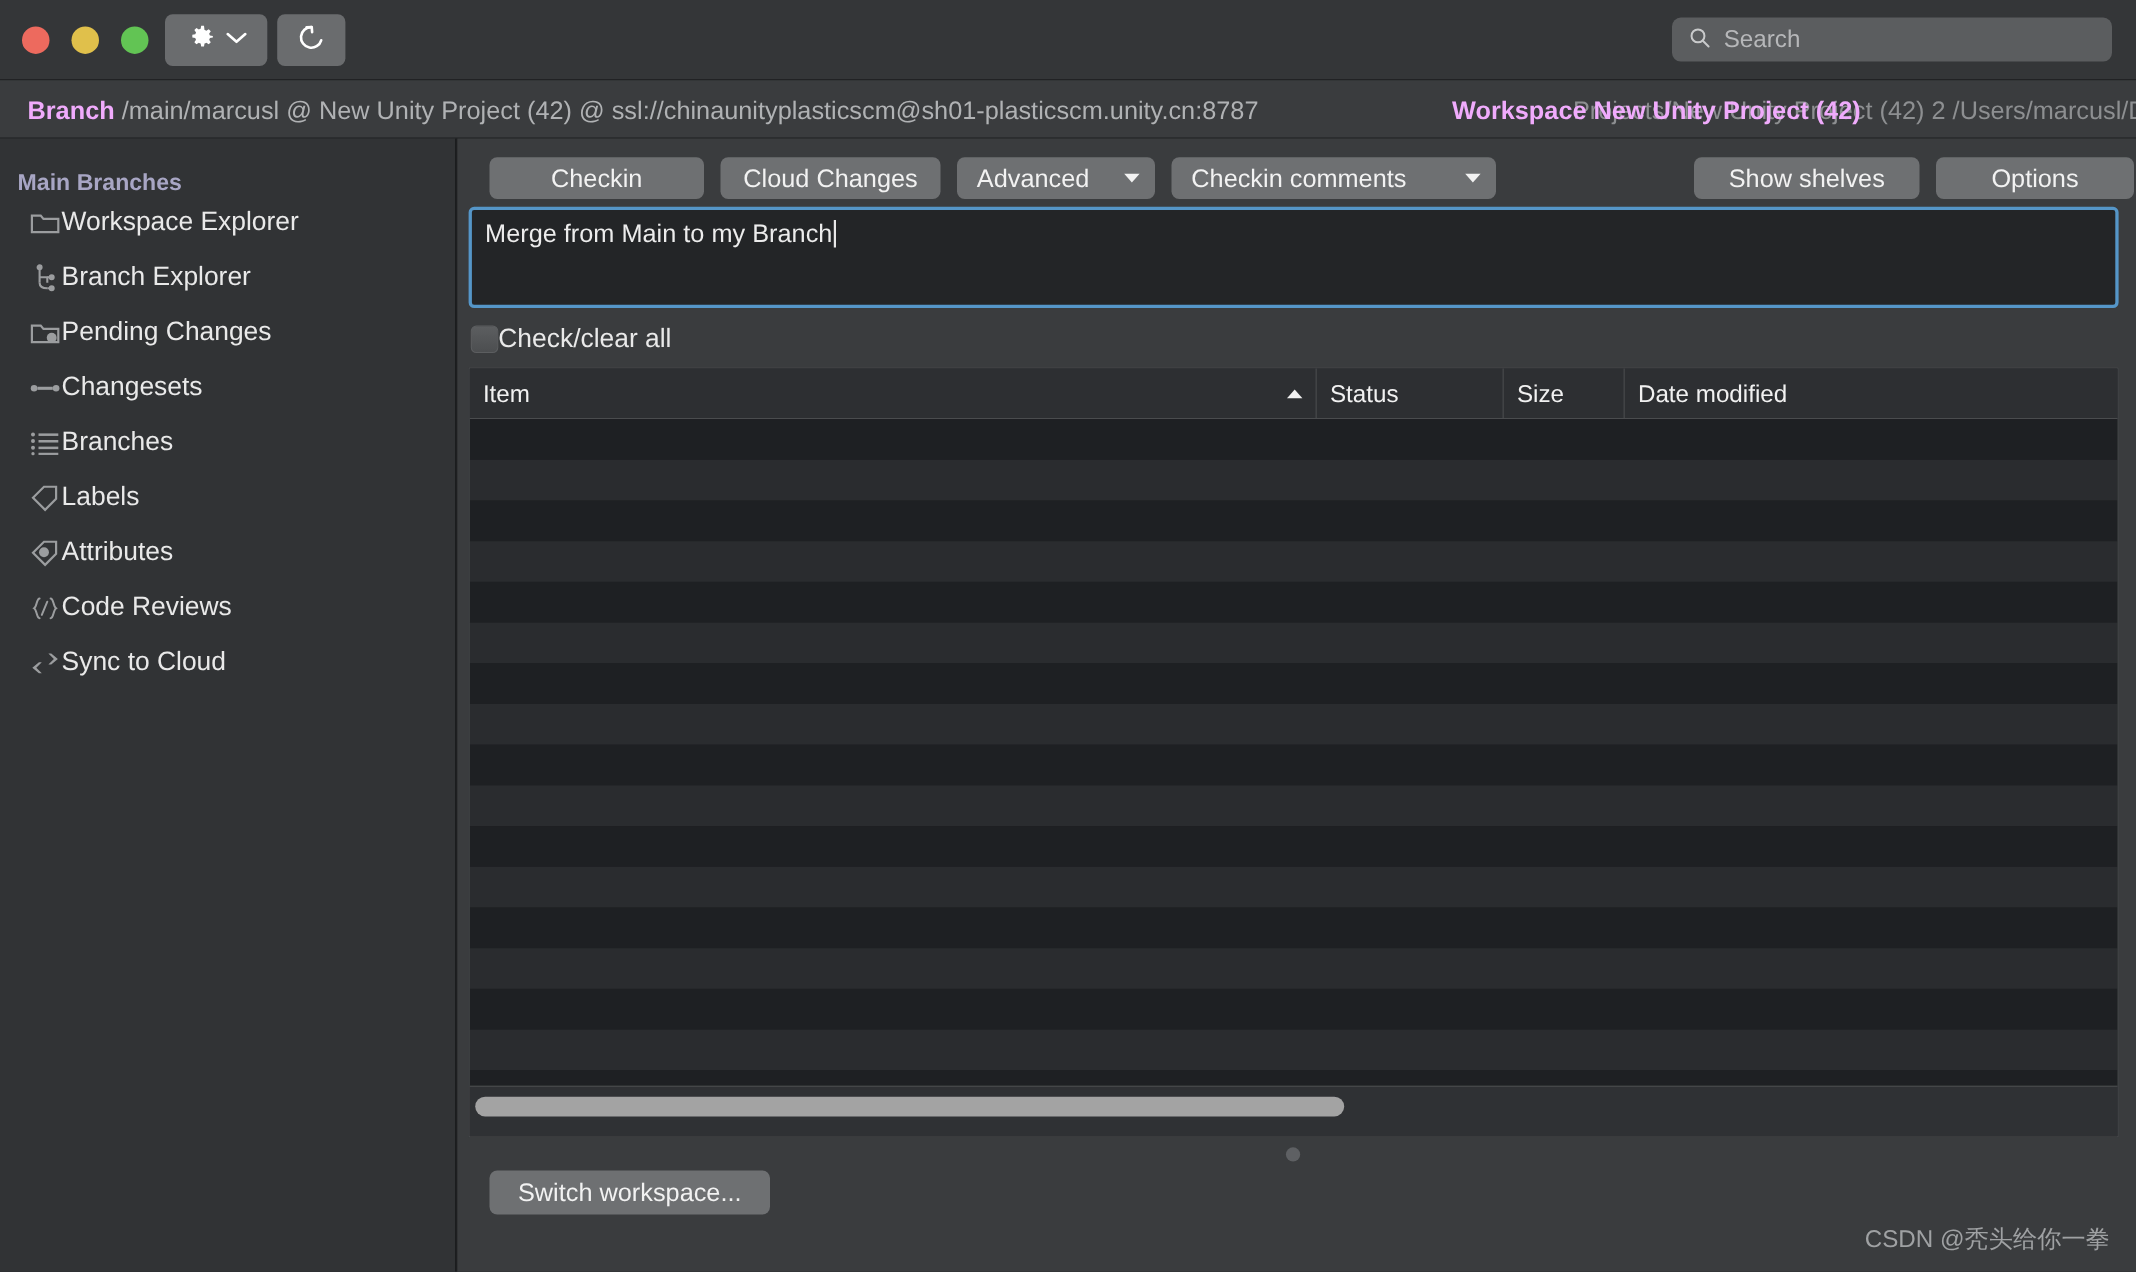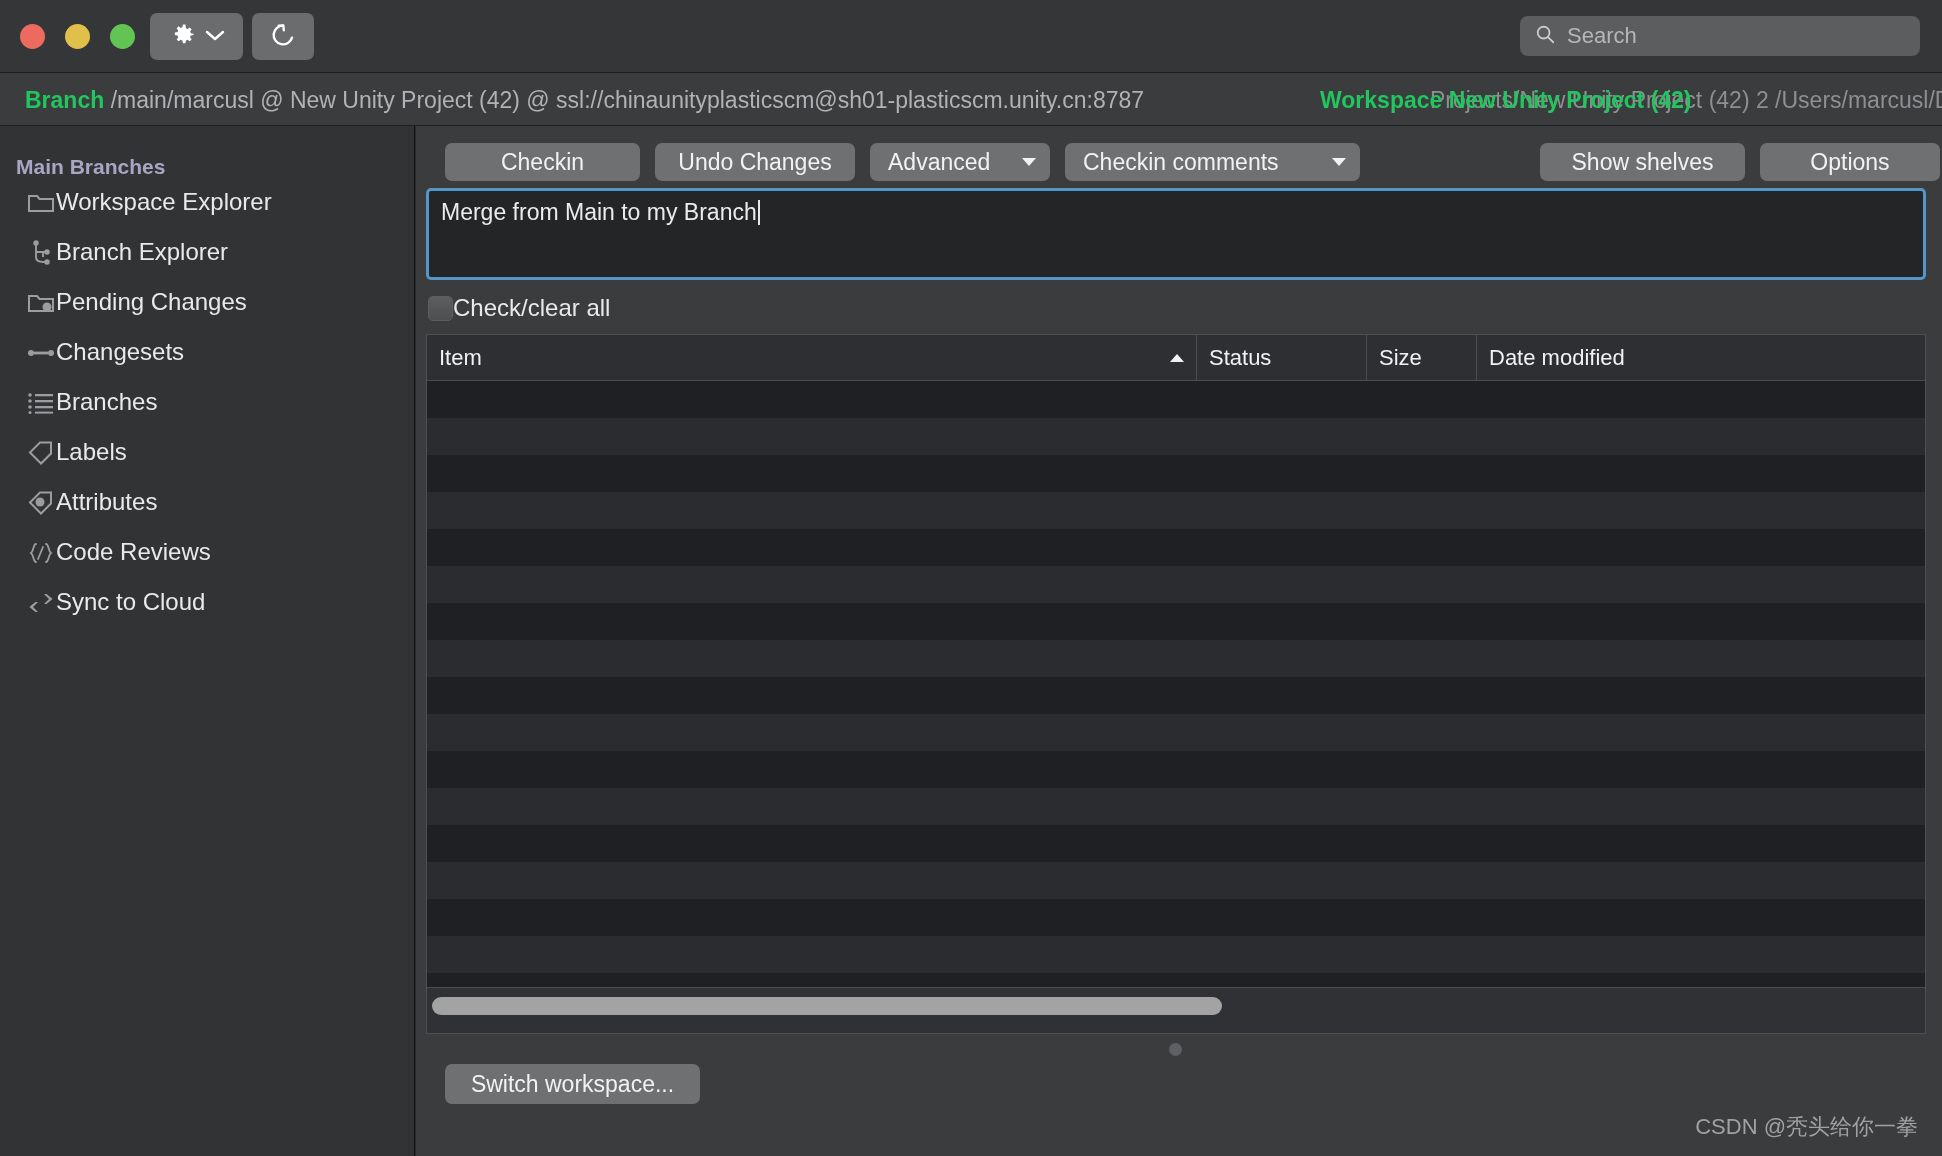--- a/index.html
+++ b/index.html
@@ -87,21 +87,21 @@
     box-sizing: border-box;
     overflow: hidden;
   }
   .pathbar .seg {
     position: absolute;
     top: 14px;
     white-space: nowrap;
     font-size: 23px;
     line-height: 26px;
   }
-  .lbl-strong { color: #22c55e; font-weight: bold; }
+  .lbl-strong { color: #f0abfc; font-weight: bold; }
   .lbl-dim    { color: #b0b2b4; }
 
   #branch-seg { left: 25px; }
   #workspace-seg { left: 1320px; }
   #workspace-path-seg { left: 1430px; color: #8d8f91; }
 
   
   .sidebar {
     position: absolute;
     left: 0; top: 126px;
@@ -476,21 +476,21 @@
     </div>
 
 
   </div>
 </div>
 
 <div class="main">
 
   <div class="toolbar">
     <button class="btn" id="btn-checkin">Checkin</button>
-    <button class="btn" id="btn-undo">Undo Changes</button>
+    <button class="btn" id="btn-undo">Cloud Changes</button>
 
     <div class="btn combo" id="btn-advanced">
       <span>Advanced</span>
       <span class="chev"></span>
     </div>
 
     <div class="btn combo" id="btn-comments">
       <span>Checkin comments</span>
       <span class="chev"></span>
     </div>

